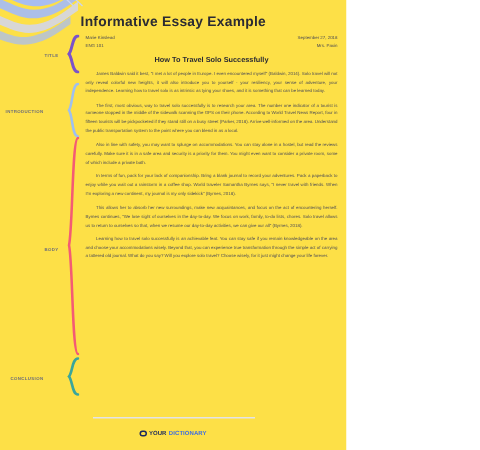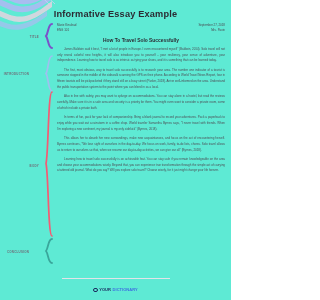--- a/index.html
+++ b/index.html
@@ -5,21 +5,21 @@
   * { box-sizing: border-box; margin: 0; padding: 0; }
   html, body {
     width: 231px; height: 300px;
     background: #ffffff;
     font-family: "Liberation Sans", sans-serif;
     overflow: hidden;
   }
   #page {
     position: relative;
     width: 231px; height: 300px;
-    background: #5eead4;
+    background: #fde047;
   }
   
   .wave-wrap { position: absolute; left: 0; top: 0; width: 60px; height: 48px; overflow: hidden; }
   .doc-title {
     position: absolute; left: 0; top: 9px; width: 231px;
     text-align: center;
     font-size: 9.2px; font-weight: 700; color: #2b2b33;
     letter-spacing: 0.02em;
   }
   

